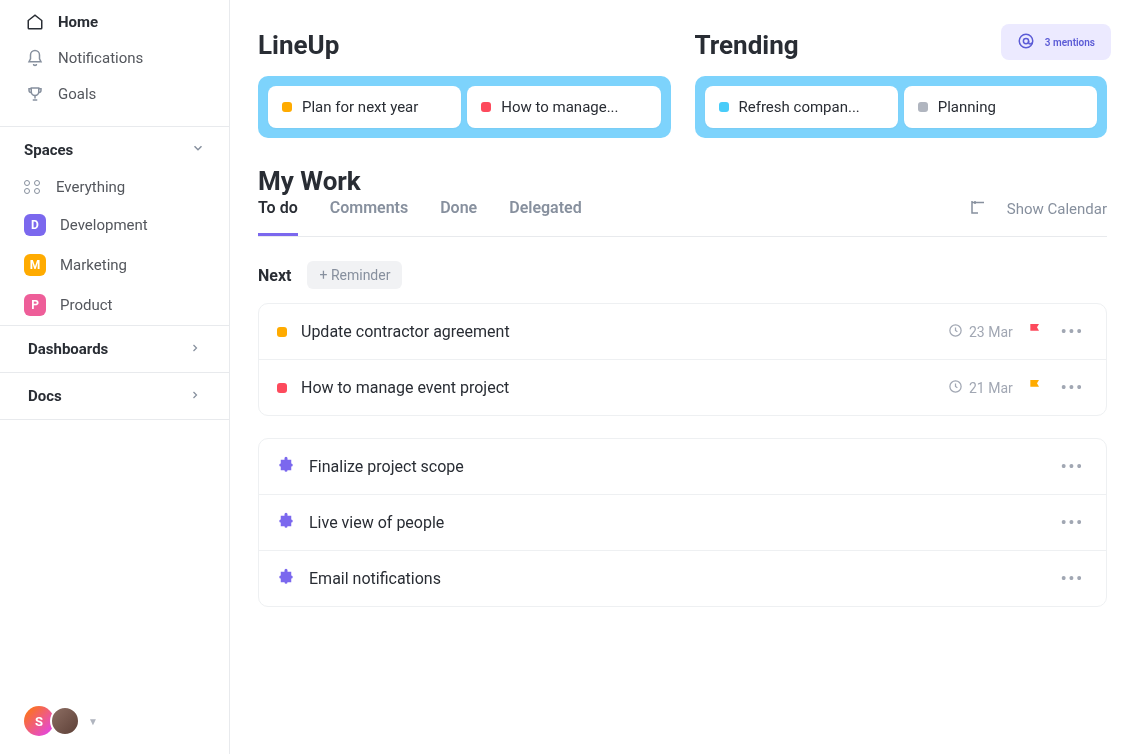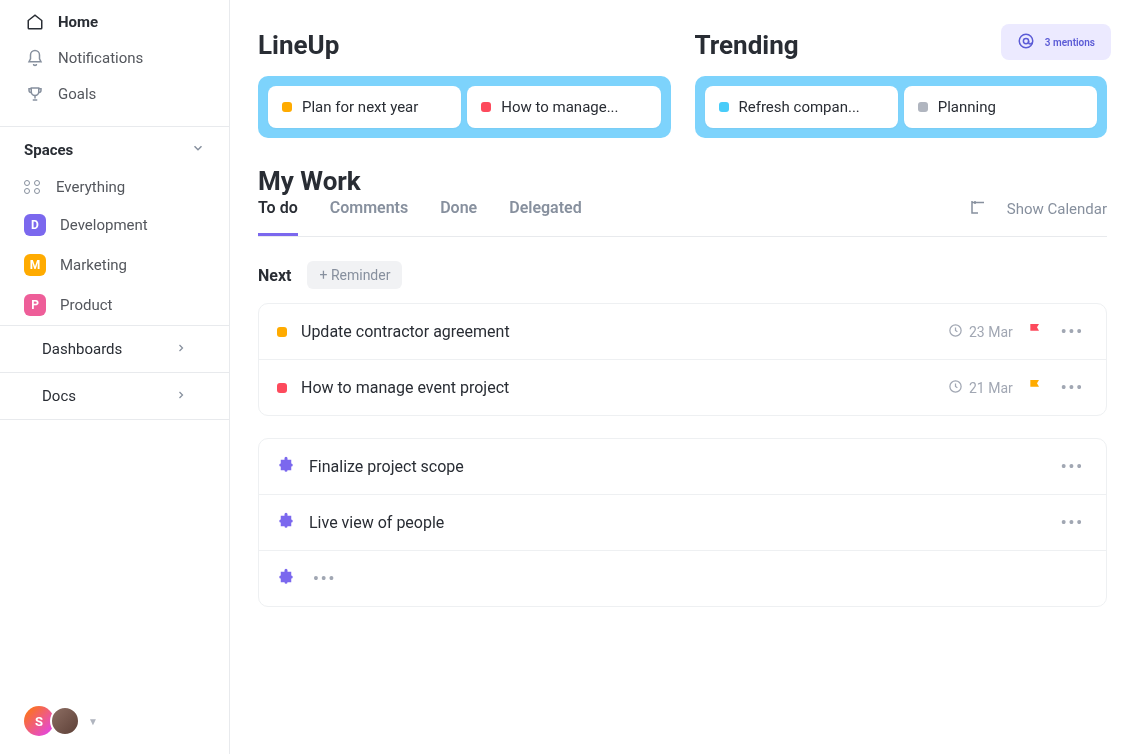--- a/index.html
+++ b/index.html
@@ -10,21 +10,21 @@
 .logo-text { font-size:22px; font-weight:800; color:#292d34; }
 .nav-section { padding:4px 12px; }
 .nav-item { display:flex; align-items:center; gap:14px; padding:9px 14px; border-radius:6px; cursor:pointer; color:#54575d; font-size:15px; }
 .nav-item.active { color:#292d34; font-weight:700; }
 .icon { width:18px; height:18px; display:inline-flex; align-items:center; justify-content:center; flex-shrink:0; }
 .section-header { display:flex; align-items:center; justify-content:space-between; padding:14px 24px 10px; font-size:15px; font-weight:700; color:#292d34; cursor:pointer; border-top:1px solid #e8eaed; }
 .space-item { display:flex; align-items:center; gap:14px; padding:9px 24px; font-size:15px; color:#54575d; cursor:pointer; }
 .space-badge { width:22px; height:22px; border-radius:6px; display:flex; align-items:center; justify-content:center; font-size:12px; font-weight:700; color:#fff; }
 .everything-icon { width:18px; display:grid; grid-template-columns:1fr 1fr; gap:2px; }
 .everything-icon span { width:6px; height:6px; border:1.5px solid #87909e; border-radius:50%; }
-.collapsible { display:flex; align-items:center; justify-content:space-between; padding:14px 42px; font-size:15px; font-weight:400; color:#292d34; cursor:pointer; border-top:1px solid #e8eaed; }
+.collapsible { display:flex; align-items:center; justify-content:space-between; padding:14px 28px; font-size:15px; font-weight:700; color:#292d34; cursor:pointer; border-top:1px solid #e8eaed; }
 .sidebar-footer { margin-top:auto; padding:18px 24px; display:flex; align-items:center; gap:4px; }
 .avatar { width:30px; height:30px; border-radius:50%; }
 .avatar1 { background:linear-gradient(135deg,#ff7a00,#e040fb); display:flex; align-items:center; justify-content:center; color:#fff; font-weight:700; font-size:13px; }
 .avatar2 { background:linear-gradient(135deg,#8d6e63,#5d4037); margin-left:-8px; border:2px solid #fff; }
 .caret { color:#b0b5bf; font-size:10px; margin-left:4px; }
 
 .main { flex:1; padding:30px 28px; overflow:auto; position:relative; }
 .mentions-chip { position:absolute; top:24px; right:24px; background:#eceaff; color:#5b5bd6; padding:8px 16px; border-radius:8px; display:flex; align-items:center; gap:10px; font-weight:600; font-size:10px; cursor:pointer; }
 .top-row { display:flex; gap:24px; margin-bottom:28px; }
 .top-col { flex:1; }
@@ -239,16 +239,17 @@
         <span><svg class="puzzle-icon" viewBox="0 0 24 24" fill="#7b68ee">
             <path d="M10 3 A2 2 0 0 1 14 3 V5 H19 V10 A2 2 0 0 1 19 14 V19 H14 A2 2 0 0 1 10 19 H5 V14 A2 2 0 0 1 5 10 V5 H10 Z"></path>
           </svg></span>
   <span class="task-title">Live view of people</span>
   <span class="more-btn">•••</span>
       </div>
       <div class="task">
         <span><svg class="puzzle-icon" viewBox="0 0 24 24" fill="#7b68ee">
             <path d="M10 3 A2 2 0 0 1 14 3 V5 H19 V10 A2 2 0 0 1 19 14 V19 H14 A2 2 0 0 1 10 19 H5 V14 A2 2 0 0 1 5 10 V5 H10 Z"></path>
           </svg></span>
+  <span class="task-title">Email notifications</span>
   <span class="more-btn">•••</span>
       </div>
     </div>
 </main>
 
 </body></html>

